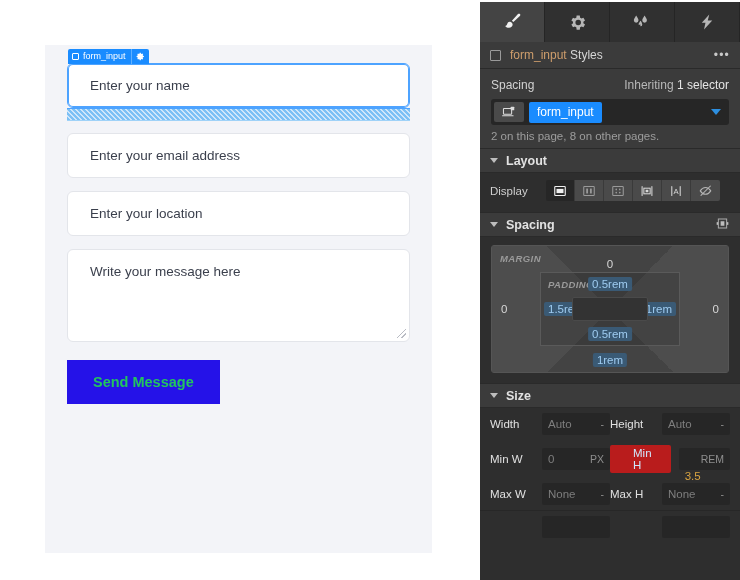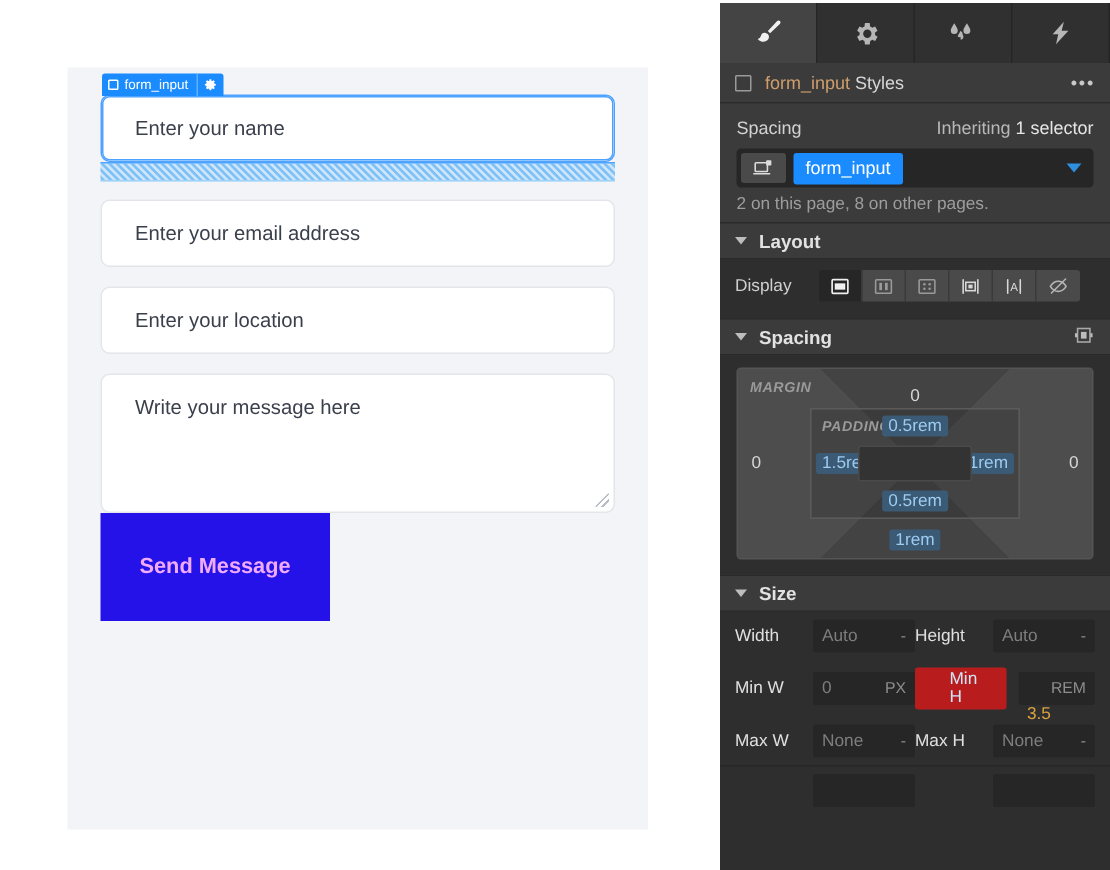--- a/index.html
+++ b/index.html
@@ -88,38 +88,39 @@
     display: flex; align-items: center; justify-content: center;
   }
   .elem-badge .gear svg { display: block; }
 
   .textarea {
     position: relative;
     background: #ffffff;
     border: 1px solid #e3e5ea;
     border-radius: 6px;
     height: 93px;
+    margin-bottom: 18px;
     padding: 14px 0 0 22px;
     font-size: 13.5px;
     color: #3a3f4c;
   }
   .textarea .grip {
     position: absolute; right: 3px; bottom: 3px;
     width: 9px; height: 9px;
     background-image:
       linear-gradient(135deg, transparent 0 45%, #b9bcc4 45% 55%, transparent 55% 100%),
       linear-gradient(135deg, transparent 0 70%, #b9bcc4 70% 80%, transparent 80% 100%);
   }
   .send-btn {
     display: inline-block;
     background: #2512e8;
-    color: #f0abfc;
+    color: #22c55e;
     font-size: 14.5px;
     font-weight: bold;
-    padding: 28px 26px;
+    padding: 14px 26px;
     border: none;
     cursor: pointer;
   }
 
   
   .panel {
     position: absolute; right: 0; top: 2px;
     width: 260px; height: 580px;
     background: #2e2e2e;
     color: #d8d8d8;

